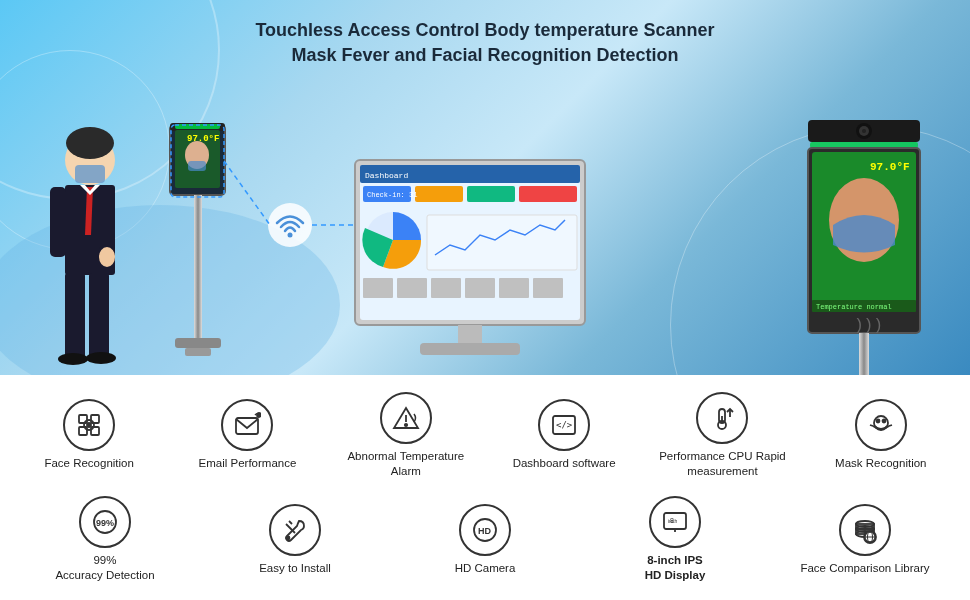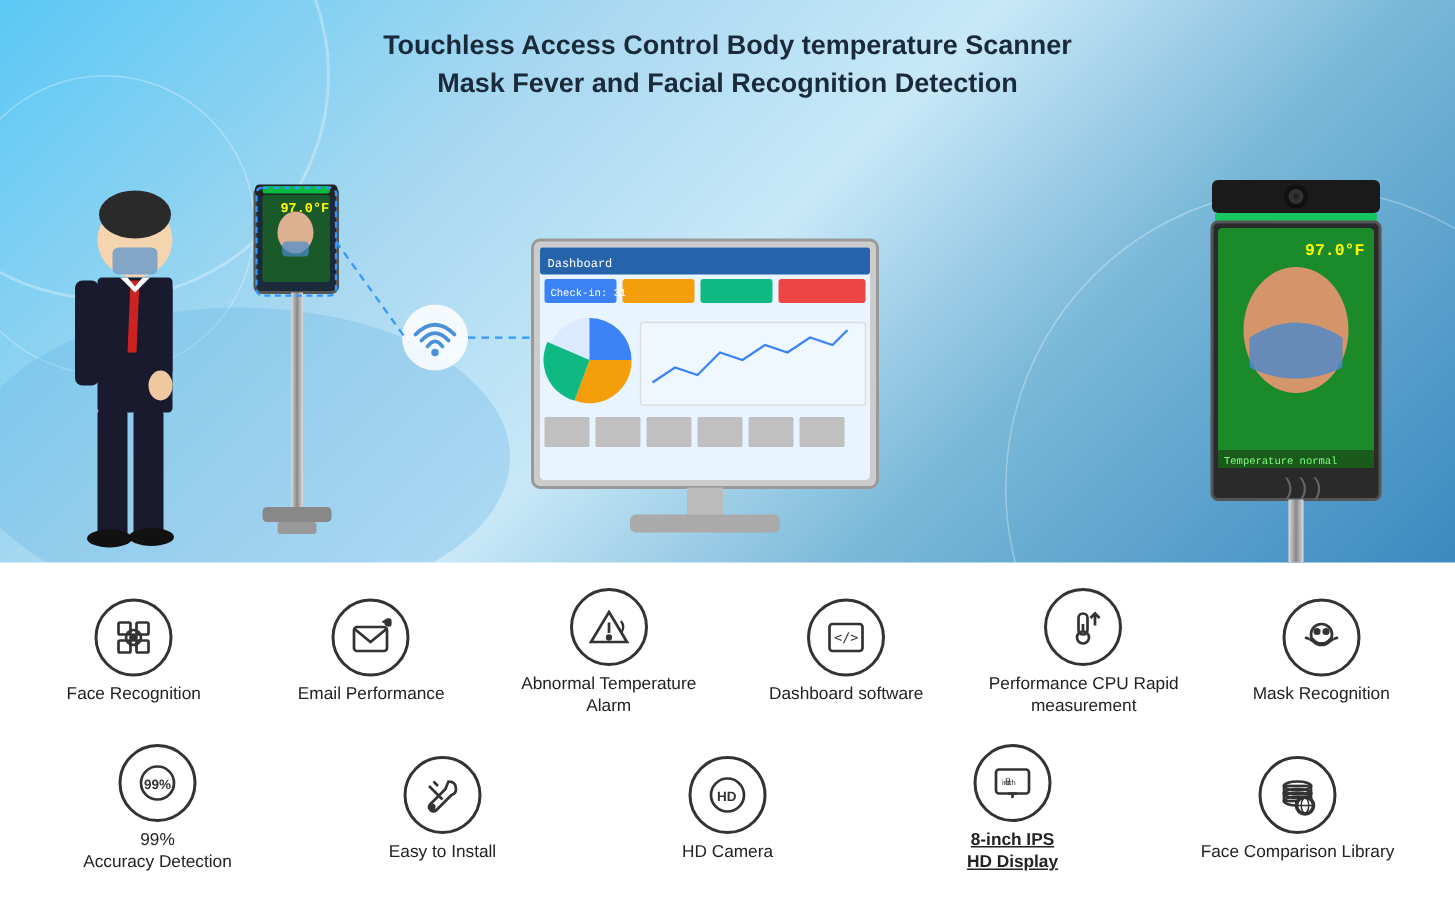--- a/index.html
+++ b/index.html
@@ -92,21 +92,20 @@
 
     .feature-label {
       font-size: 11.5px;
       color: #222;
       line-height: 1.3;
       font-weight: 500;
     }
 
     .feature-label.bold {
       font-weight: bold;
-      text-decoration: underline;
     }
 
     
     .icon-svg {
       width: 28px;
       height: 28px;
     }
 
     
     .bg-wave {

